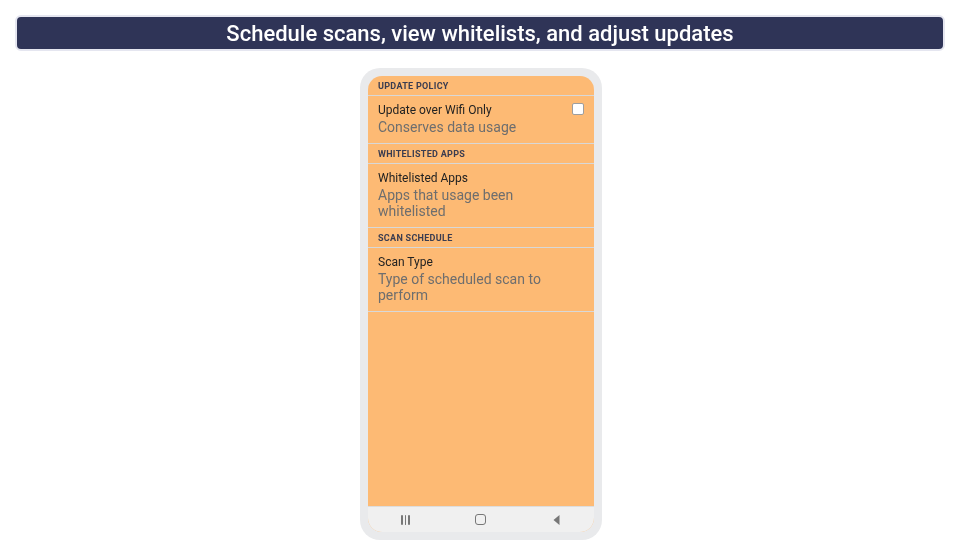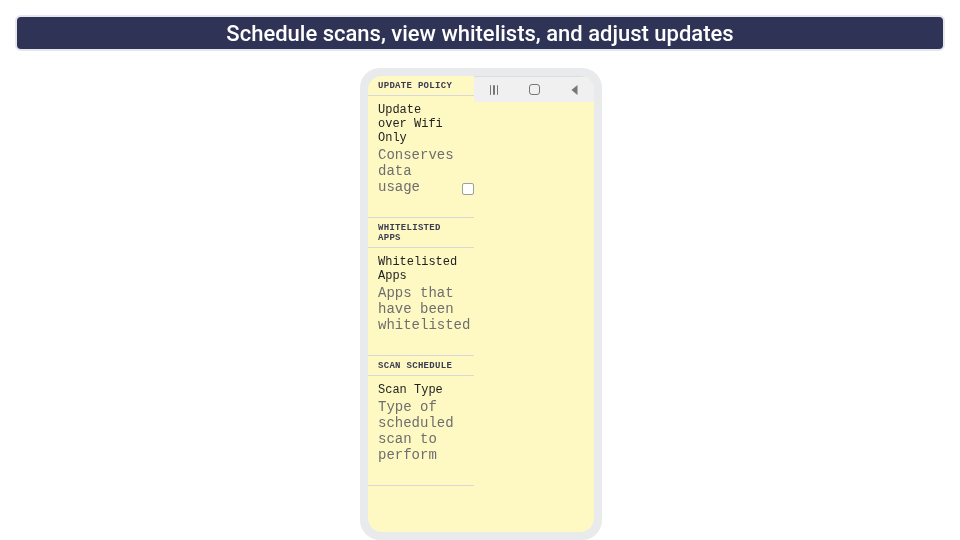--- a/index.html
+++ b/index.html
@@ -33,45 +33,44 @@
       left: 360px;
       width: 242px;
       height: 472px;
       background: #e9eaec;
       border-radius: 20px;
       padding: 8px;
     }
     .screen {
       width: 100%;
       height: 100%;
-      background: #fef9c3;
+      background: #fdba74;
       border-radius: 14px;
       position: relative;
       overflow: hidden;
       display: flex;
-      flex-direction: row;
-      font-family: Liberation Mono, monospace;
+      flex-direction: column;
     }
     .content {
       flex: 1;
       overflow: hidden;
     }
     .section-header {
       font-size: 9px;
       font-weight: 700;
       color: #3a3c50;
       letter-spacing: 0.3px;
       padding: 5px 10px 4px 10px;
       border-bottom: 1px solid #d8d8d8;
     }
     .row {
-      padding: 7px 10px 22px 10px;
+      padding: 7px 10px 8px 10px;
       border-bottom: 1px solid #d8d8d8;
       display: flex;
-      align-items: flex-end;
+      align-items: flex-start;
       justify-content: space-between;
     }
     .row-text {
       display: flex;
       flex-direction: column;
       gap: 2px;
     }
     .row-title {
       font-size: 12px;
       color: #222;
@@ -148,21 +147,21 @@
           <div class="row-title">Update over Wifi Only</div>
           <div class="row-sub">Conserves data usage</div>
         </div>
         <div class="checkbox"></div>
       </div>
 
       <div class="section-header">WHITELISTED APPS</div>
       <div class="row">
         <div class="row-text">
           <div class="row-title">Whitelisted Apps</div>
-          <div class="row-sub">Apps that have been whitelisted</div>
+          <div class="row-sub">Apps that usage been whitelisted</div>
         </div>
       </div>
 
       <div class="section-header">SCAN SCHEDULE</div>
       <div class="row">
         <div class="row-text">
           <div class="row-title">Scan Type</div>
           <div class="row-sub">Type of scheduled scan to perform</div>
         </div>
       </div>

